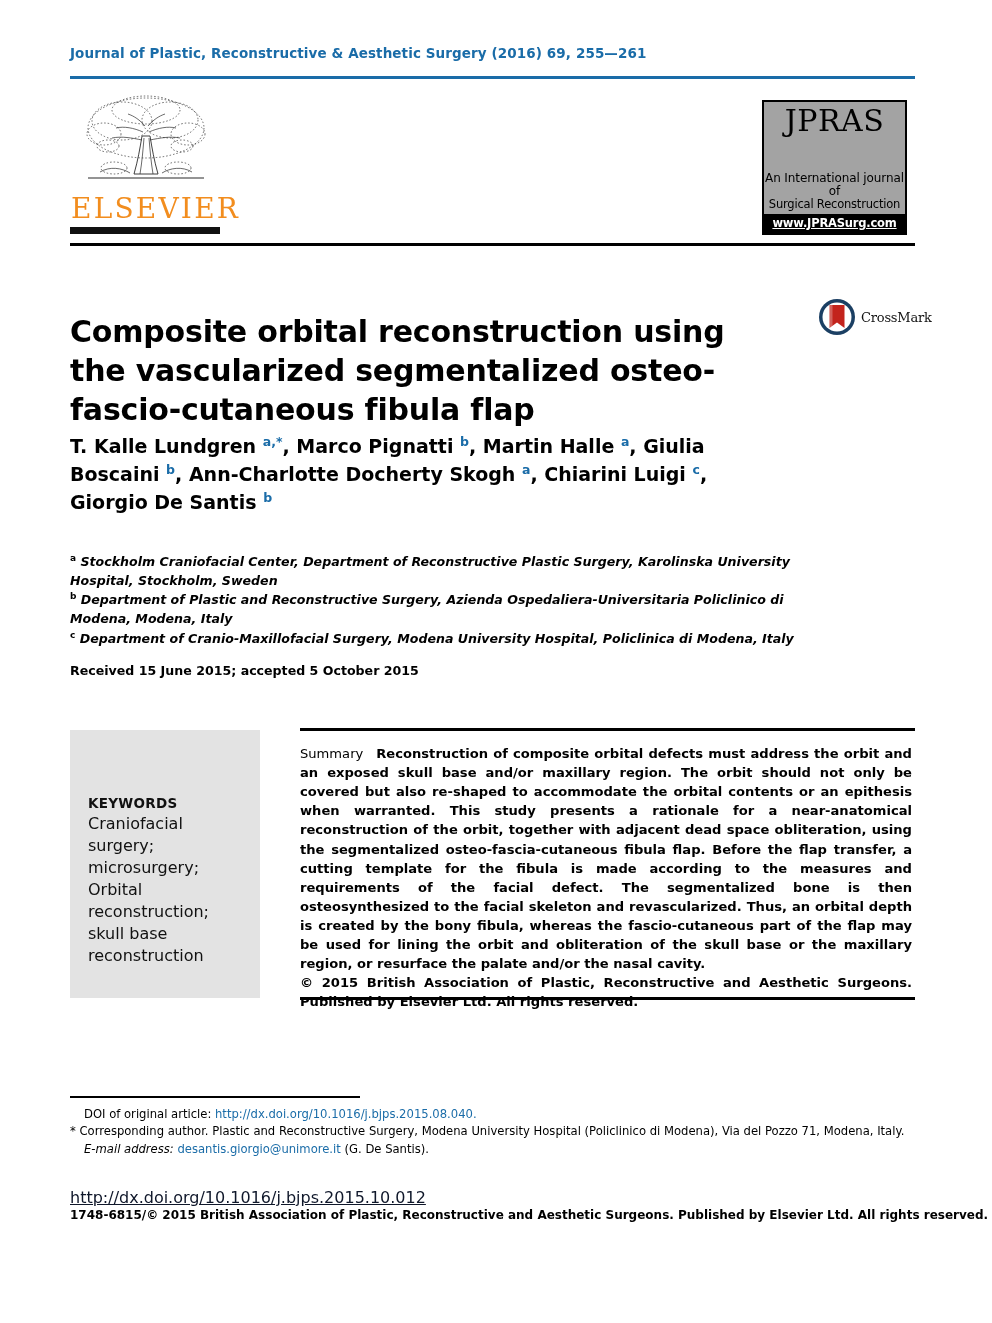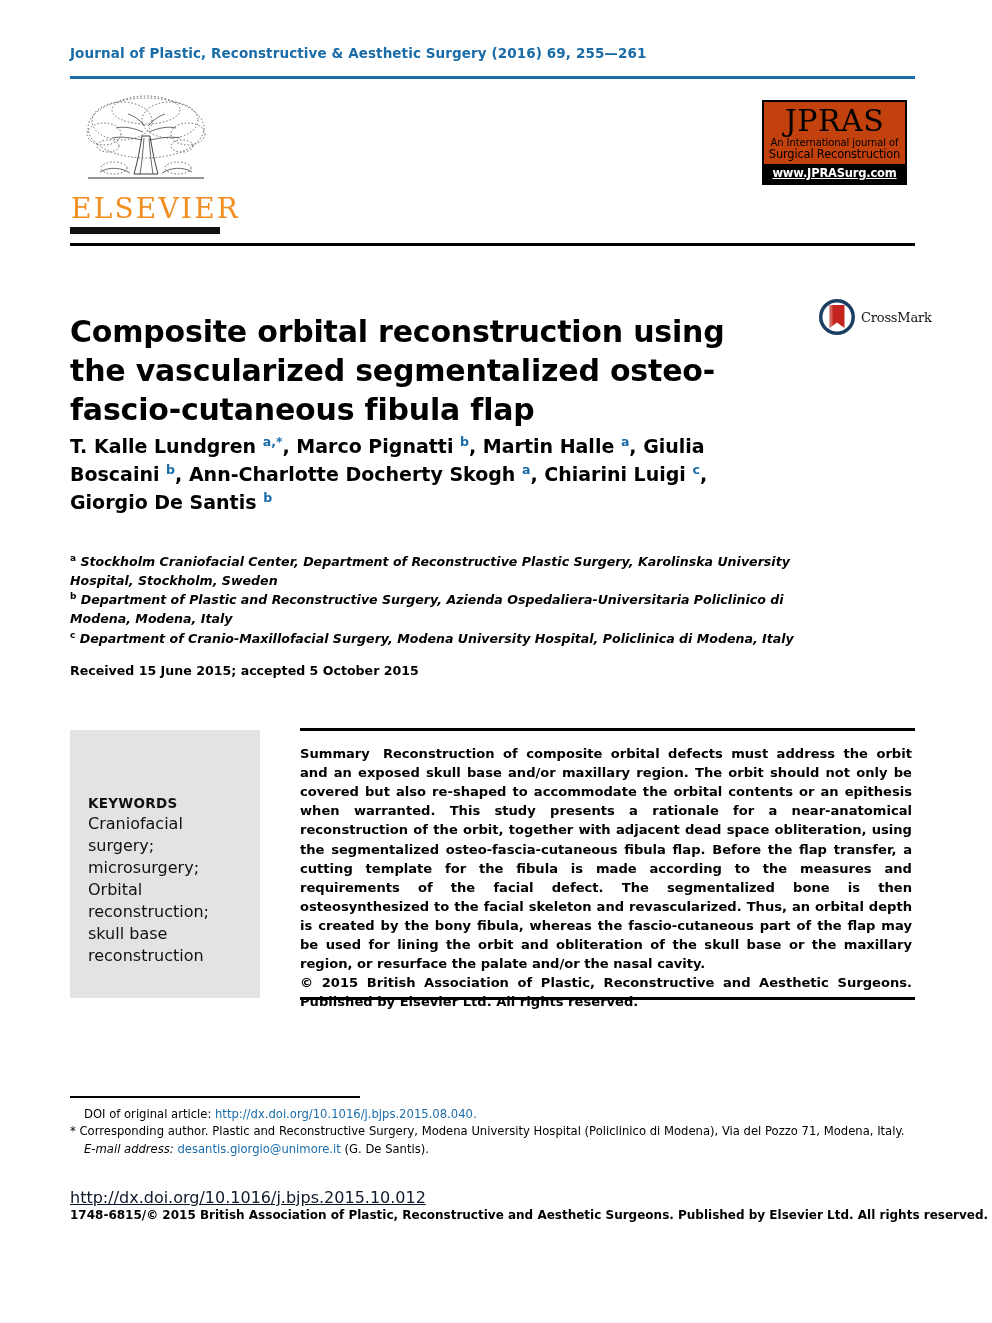--- a/index.html
+++ b/index.html
@@ -69,40 +69,41 @@
     background: #111111;
     margin-top: 4px;
   }
 
   .jpras-block {
     position: absolute;
     left: 762px;
     top: 100px;
     width: 145px;
     border: 2px solid #000;
-    background: #c2410c;
+    background: #a3a3a3;
     box-sizing: border-box;
   }
   .jpras-main {
     text-align: center;
     padding: 3px 0 2px 0;
   }
   .jpras-word {
     font-family: "DejaVu Serif", serif;
     font-size: 30px;
     font-weight: normal;
     letter-spacing: 0.5px;
     line-height: 1.05;
     color: #000;
   }
   .jpras-sub1 {
-    font-size: 10px;
+    font-size: 12px;
     color: #000;
     line-height: 1.1;
     letter-spacing: -0.1px;
+    margin-top: 35px;
   }
   .jpras-sub2 {
     font-size: 11.5px;
     color: #000;
     line-height: 1.15;
     letter-spacing: -0.2px;
     padding-bottom: 1px;
   }
   .jpras-url {
     background: #000;
@@ -246,21 +247,21 @@
     left: 300px;
     top: 744px;
     width: 612px;
     font-size: 13.1px;
     font-weight: bold;
     line-height: 1.46;
     text-align: justify;
     color: #000;
   }
   .abstract-label {
-    font-weight: bold;
+    font-weight: normal;
     margin-right: 13px;
   }
   .abstract-copy {
     display: block;
     margin-top: 0px;
   }
 
   
   .foot-rule {
     position: absolute;

